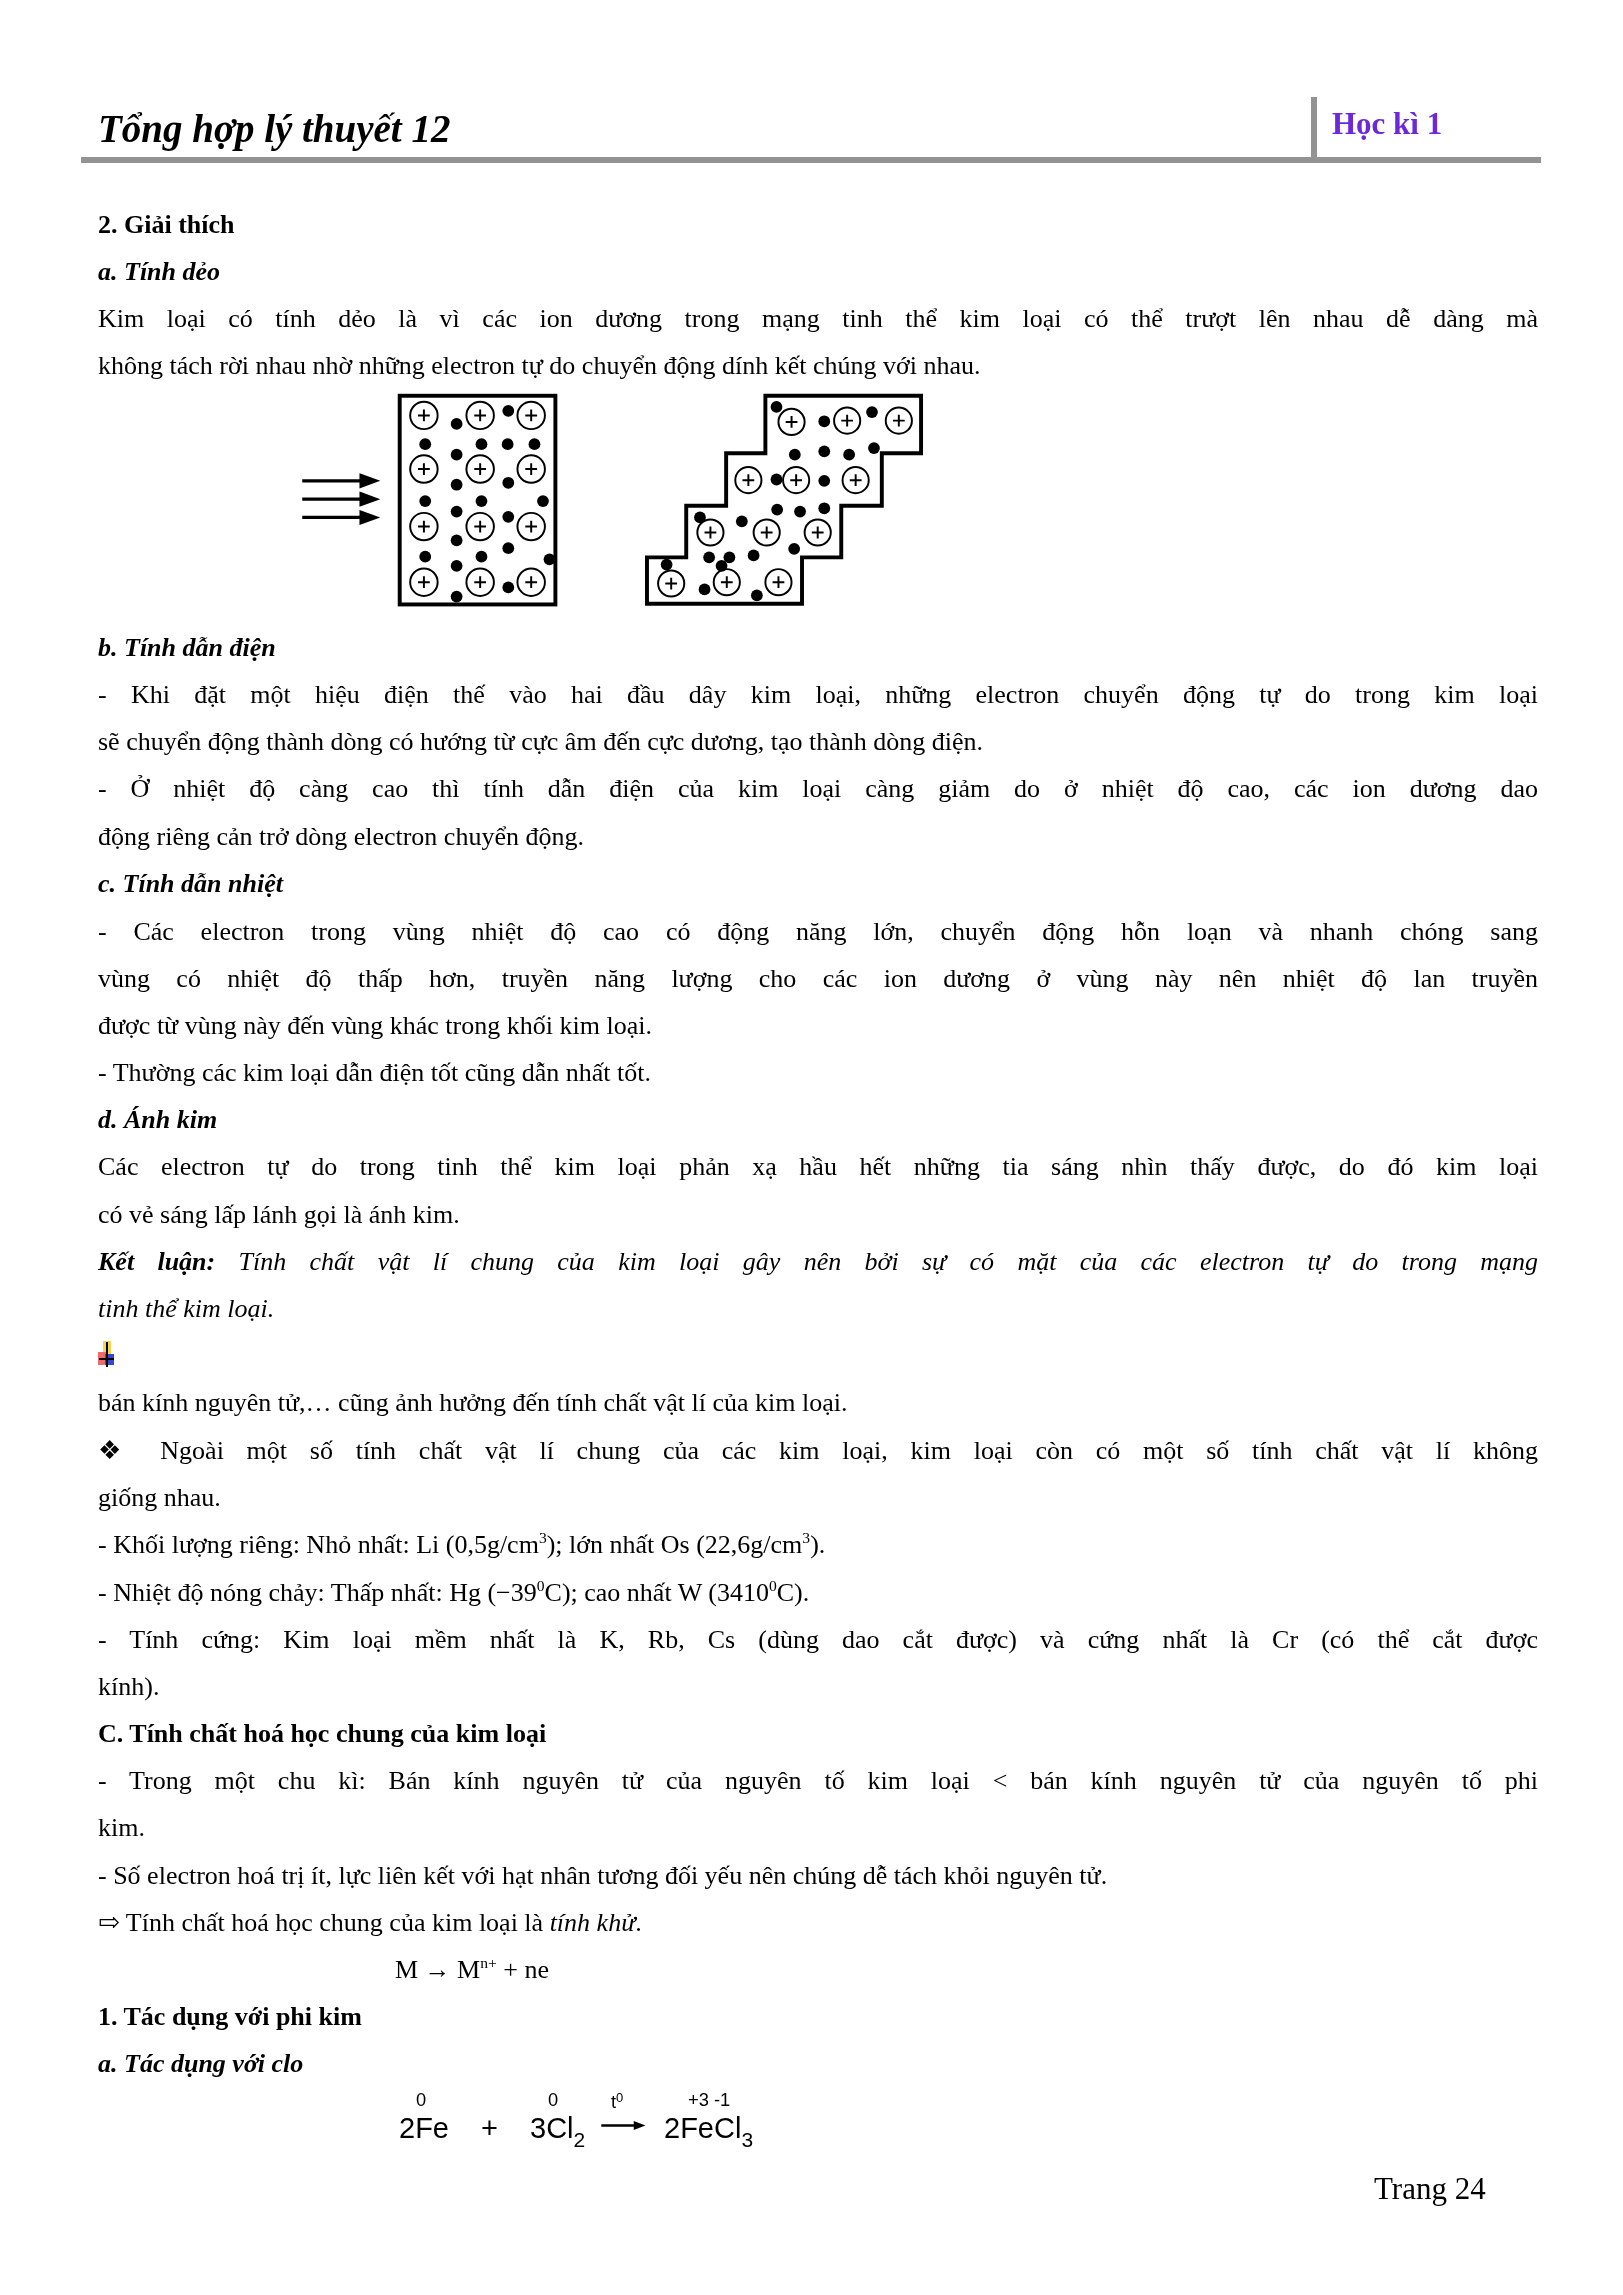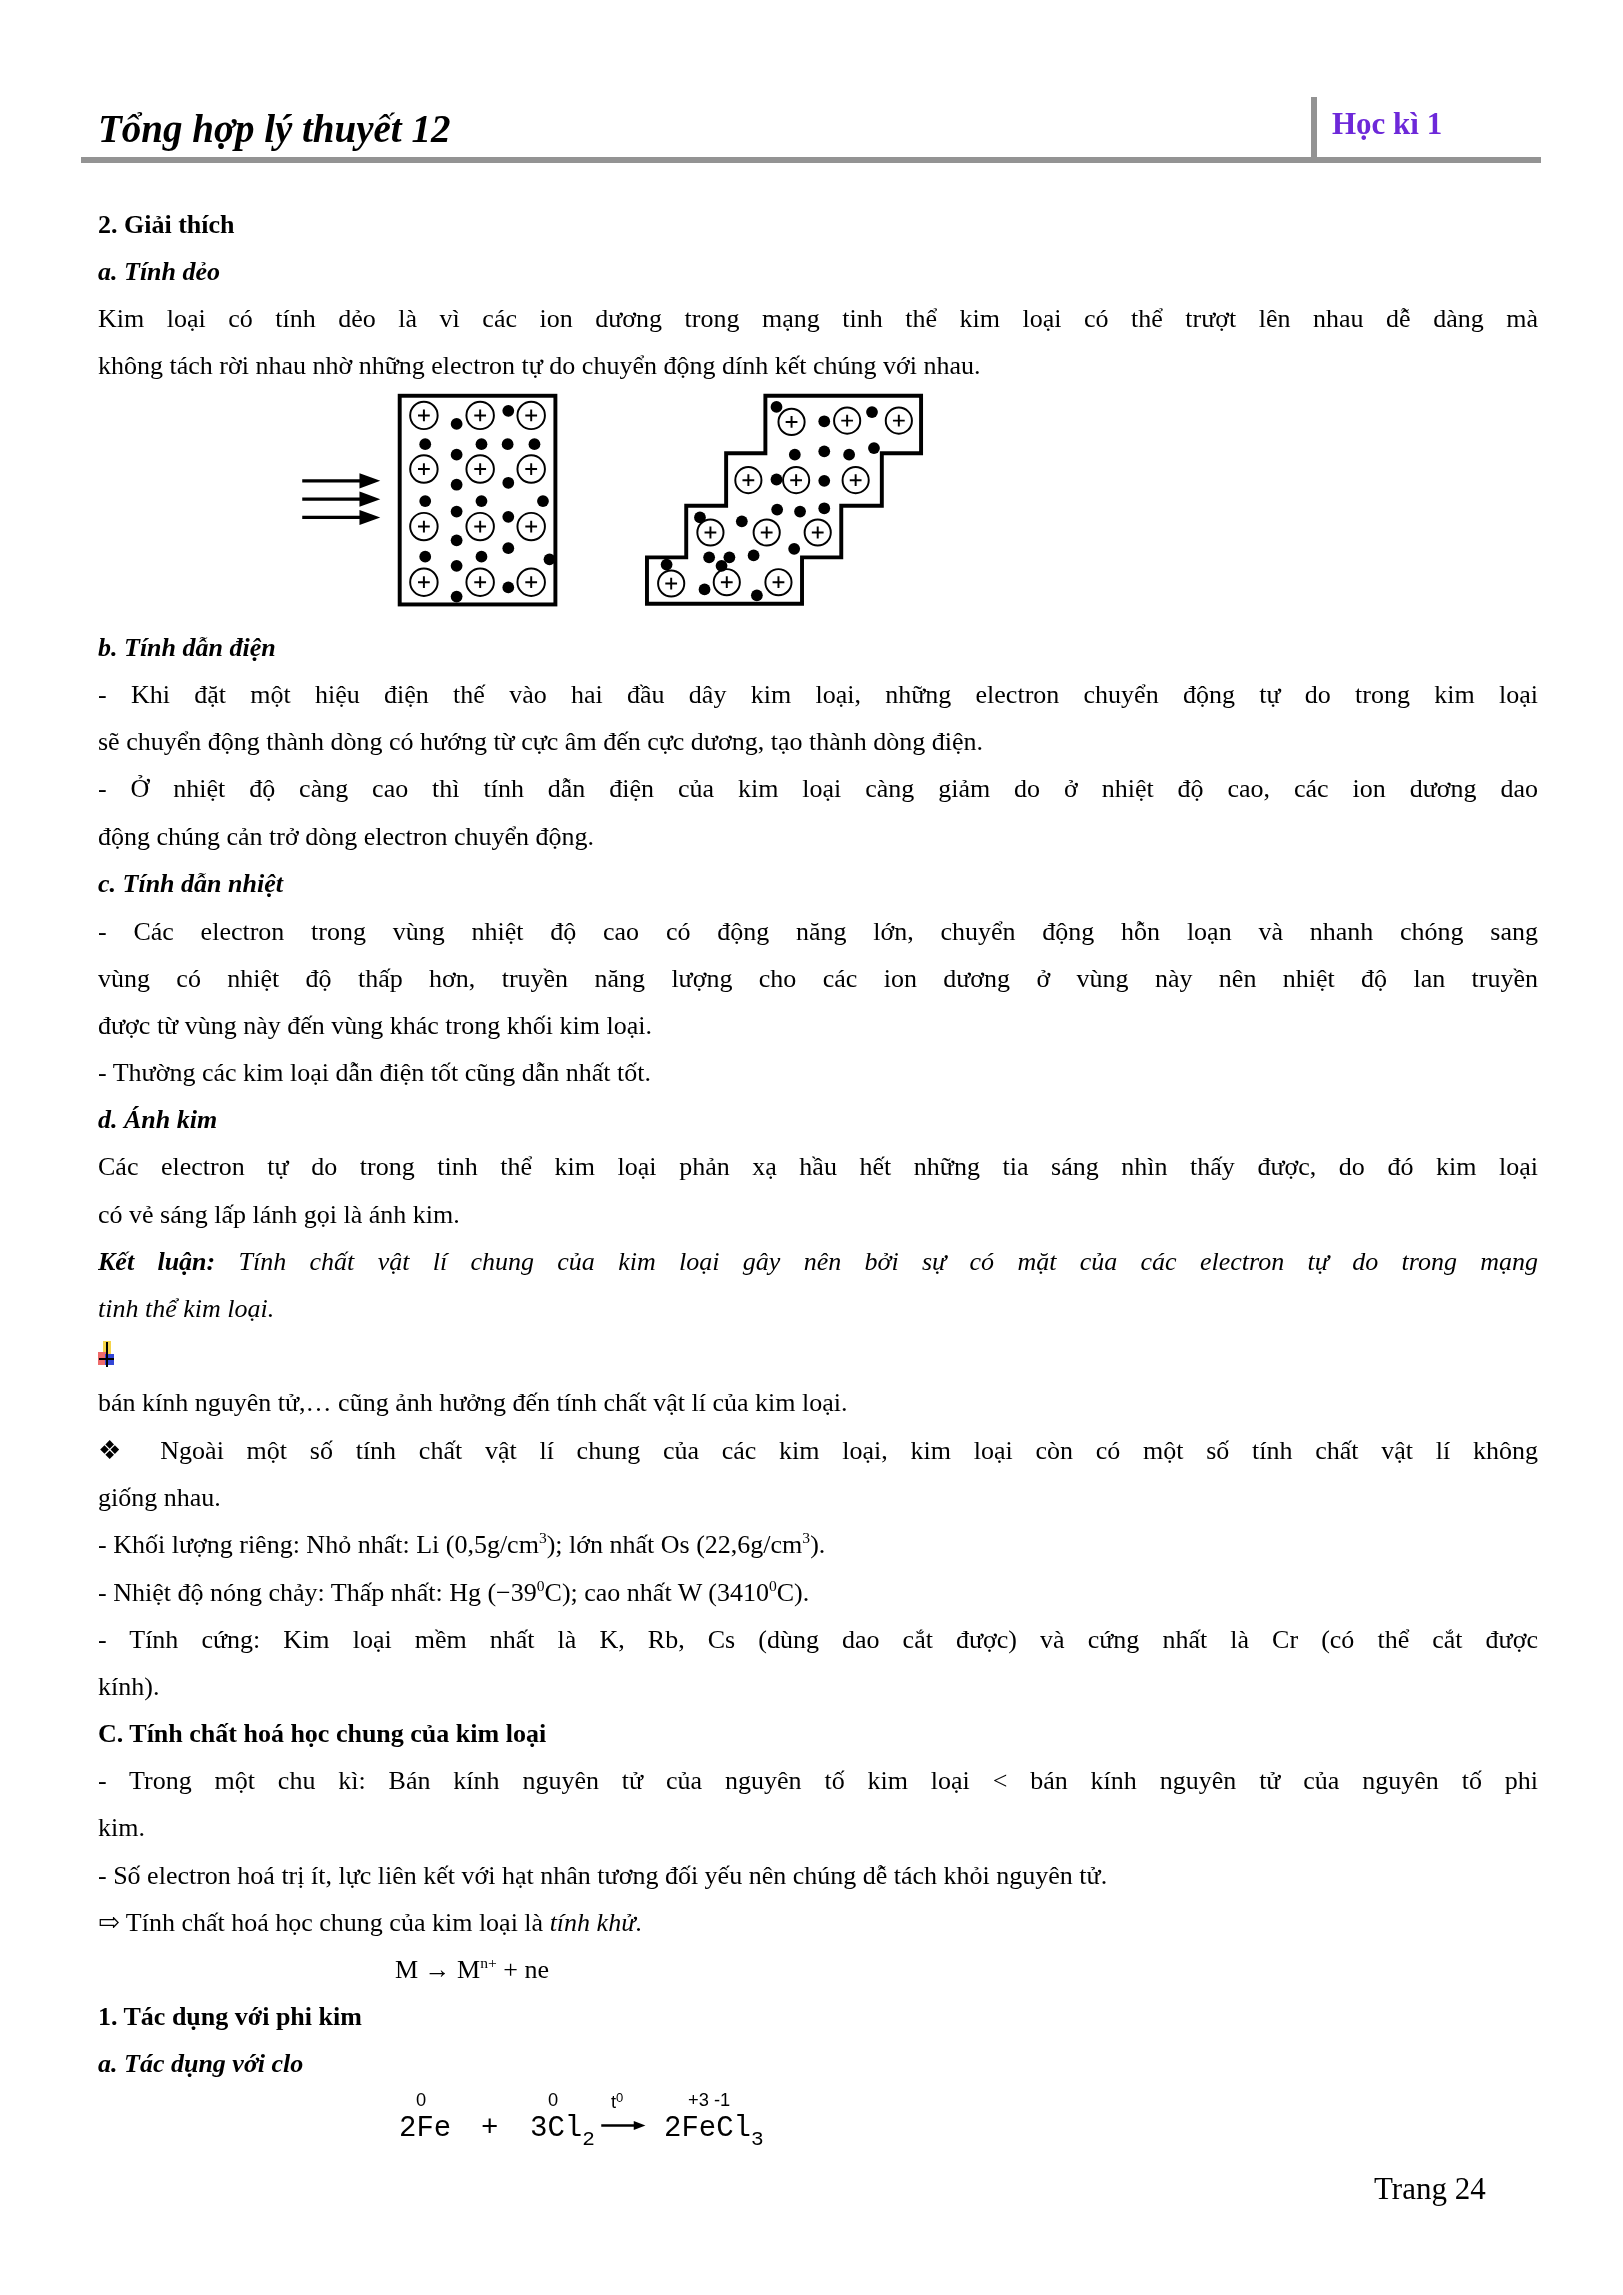--- a/index.html
+++ b/index.html
@@ -16,21 +16,21 @@
   .bi { font-weight: bold; font-style: italic; }
   sup { font-size: 60%; line-height: 0; vertical-align: 0.65em; }
   .bullet-icon { display: inline-block; width: 17px; height: 26px; position: relative; vertical-align: -2.6px; margin-right: 5.2px; }
   .bullet-icon .y { position: absolute; left: 5.2px; top: 0; width: 7.9px; height: 13px; background: #f6d54a; }
   .bullet-icon .r { position: absolute; left: 0; top: 11.8px; width: 7.9px; height: 13px; background: #ee6b6b; }
   .bullet-icon .bl { position: absolute; left: 6.5px; top: 13px; width: 9.2px; height: 11.8px; background: #3346d6; }
   .bullet-icon .v { position: absolute; left: 7.9px; top: 1.3px; width: 2px; height: 25px; background: #000; }
   .bullet-icon .h { position: absolute; left: 1.3px; top: 17px; width: 14.4px; height: 2px; background: #000; }
   .diagram { position: absolute; left: 0; top: 0; }
   .page-num { position: absolute; left: 1374px; top: 2171px; font-size: 31px; white-space: nowrap; }
-  .eq { position: absolute; font-family: Liberation Mono, monospace; font-size: 29px; white-space: nowrap; text-align: center; }
+  .eq { position: absolute; font-family: Liberation Sans, sans-serif; font-size: 29px; white-space: nowrap; text-align: center; }
   .ox { position: absolute; font-family: "Liberation Sans", "DejaVu Sans", sans-serif; font-size: 18.3px; white-space: nowrap; }
 </style>
 </head>
 <body>
 
 <div class="hdr-title">Tổng hợp lý thuyết 12</div>
 <div class="hdr-vbar"></div>
 <div class="hdr-term">Học kì 1</div>
 <div class="hdr-rule"></div>
 
@@ -136,21 +136,21 @@
     <circle cx="1019" cy="863" r="9"></circle>
       <circle cx="1077" cy="901" r="9"></circle>
       <circle cx="1157" cy="910" r="9"></circle>
   </g>
 </svg>
 
 <div class="ln bi" style="top:624px">b. Tính dẫn điện</div>
 <div class="ln j" style="top:671px">- Khi đặt một hiệu điện thế vào hai đầu dây kim loại, những electron chuyển động tự do trong kim loại</div>
 <div class="ln" style="top:718px">sẽ chuyển động thành dòng có hướng từ cực âm đến cực dương, tạo thành dòng điện.</div>
 <div class="ln j" style="top:765px">- Ở nhiệt độ càng cao thì tính dẫn điện của kim loại càng giảm do ở nhiệt độ cao, các ion dương dao</div>
-<div class="ln" style="top:813px">động chúng cản trở dòng electron chuyển động.</div>
+<div class="ln" style="top:813px">động riêng cản trở dòng electron chuyển động.</div>
 
 <div class="ln bi" style="top:860px">c. Tính dẫn nhiệt</div>
 <div class="ln j" style="top:908px"> - Các electron trong vùng nhiệt độ cao có động năng lớn, chuyển động hỗn loạn và nhanh chóng sang</div>
 <div class="ln j" style="top:955px">vùng có nhiệt độ thấp hơn, truyền năng lượng cho các ion dương ở vùng này nên nhiệt độ lan truyền</div>
 <div class="ln" style="top:1002px">được từ vùng này đến vùng khác trong khối kim loại.</div>
 <div class="ln" style="top:1049px">- Thường các kim loại dẫn điện tốt cũng dẫn nhất tốt.</div>
 
 <div class="ln bi" style="top:1096px">d. Ánh kim</div>
 <div class="ln j" style="top:1143px">Các electron tự do trong tinh thể kim loại phản xạ hầu hết những tia sáng nhìn thấy được, do đó kim loại</div>
 <div class="ln" style="top:1191px">có vẻ sáng lấp lánh gọi là ánh kim.</div>

